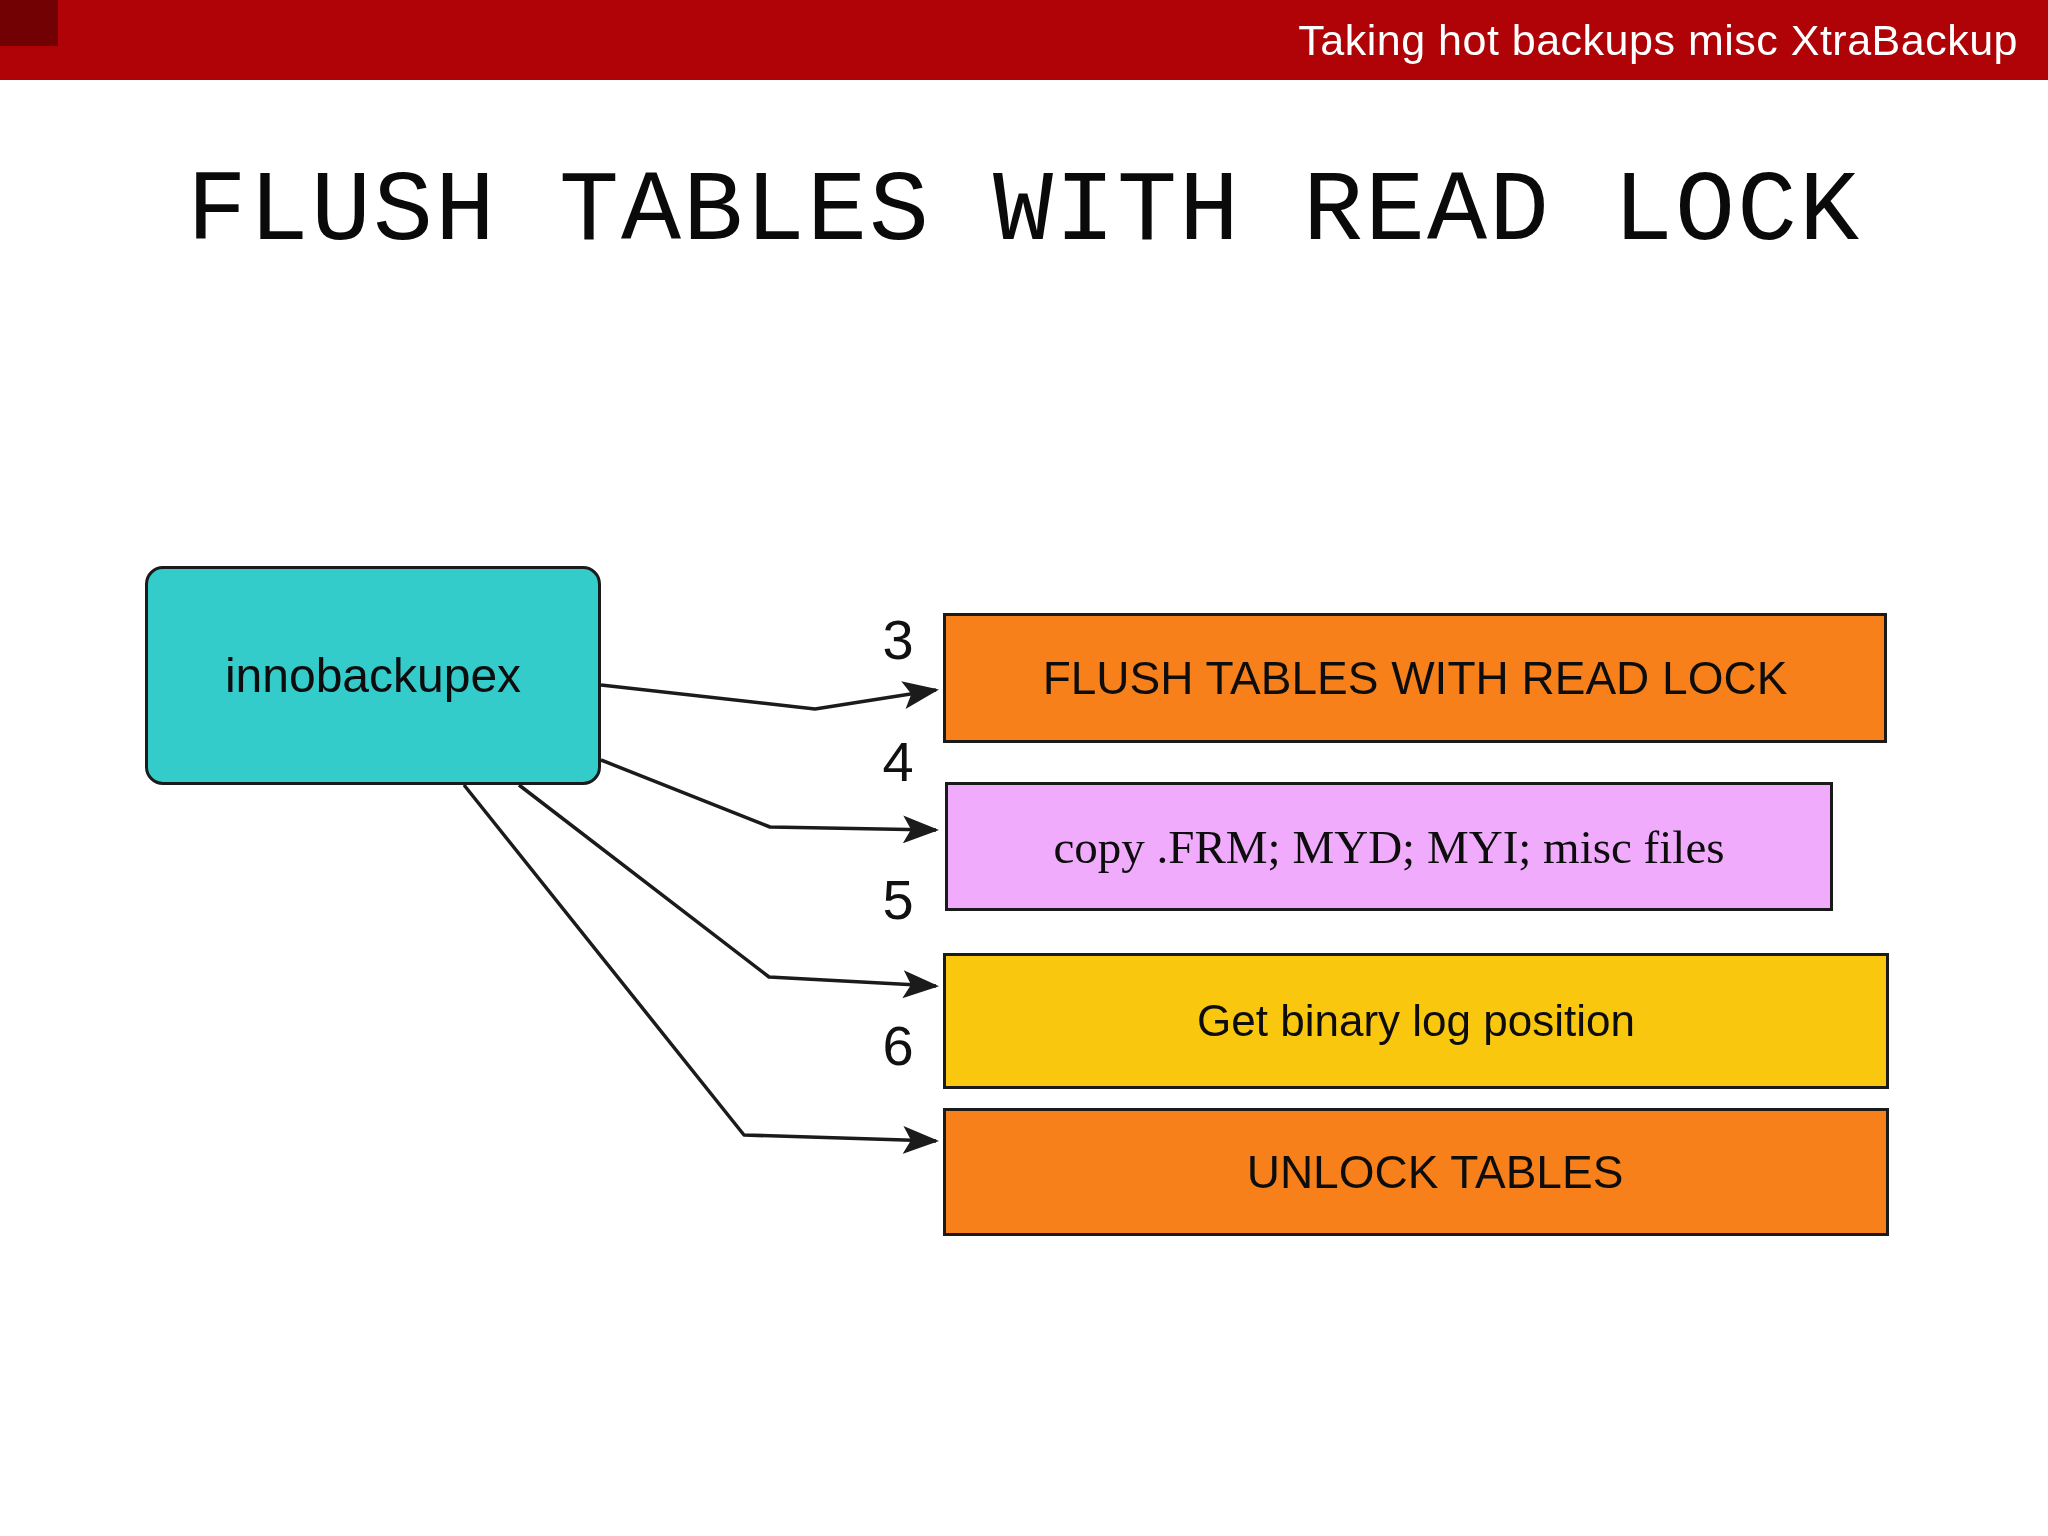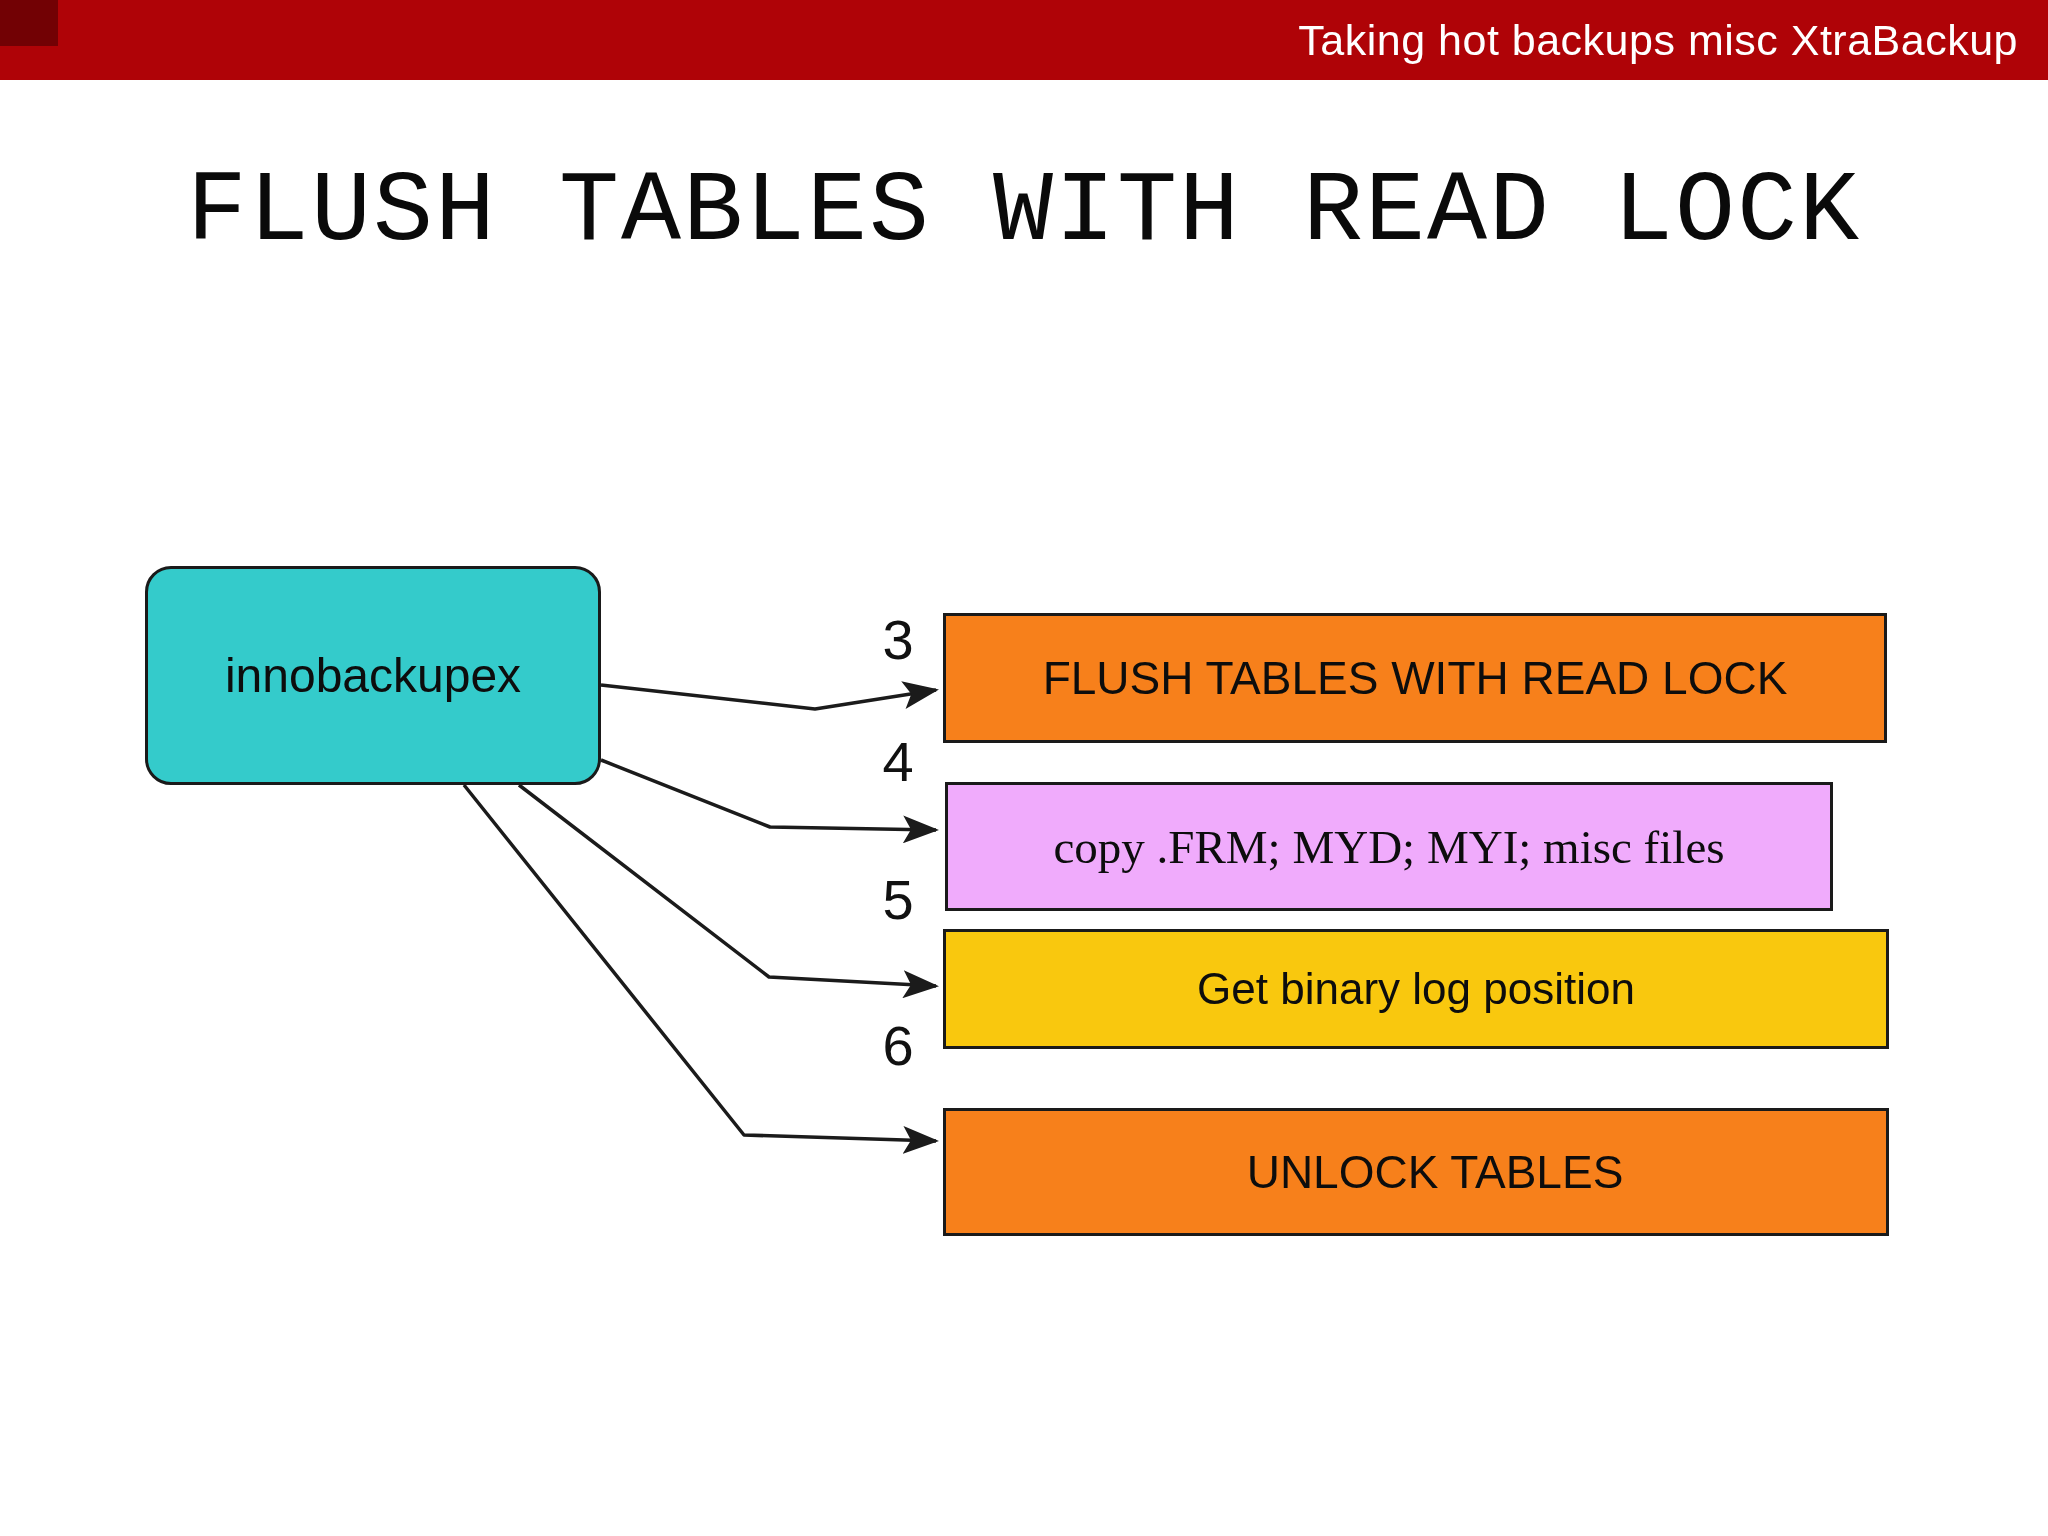--- a/index.html
+++ b/index.html
@@ -34,26 +34,26 @@
   }
   
   .node{
     position:absolute;box-sizing:border-box;
     border:3px solid #1a1a1a;
     display:flex;align-items:center;justify-content:center;
     color:#0d0d0d;text-align:center;
   }
   .source-node{
     left:145px;top:566px;width:456px;height:219px;
-    border-radius:26px;font-size:48px;
+    border-radius:18px;font-size:48px;
   }
   .step-box{font-size:46px;}
   .step-box-1{left:943px;top:613px;width:944px;height:130px;}
   .step-box-2{left:945px;top:782px;width:888px;height:129px;font-size:47px;}
-  .step-box-3{left:943px;top:929px;width:946px;height:120px;font-size:44px;text-align:right;}
+  .step-box-3{left:943px;top:953px;width:946px;height:136px;font-size:44px;text-align:right;}
   .step-box-4{left:943px;top:1108px;width:946px;height:128px;}
   
   .step-num{
     position:absolute;left:870px;width:56px;
     font-size:56px;line-height:56px;text-align:center;
     color:#111111;font-family:"Liberation Sans",sans-serif;
   }
   .num-3{top:612px;}
   .num-4{top:734px;}
   .num-5{top:872px;}

